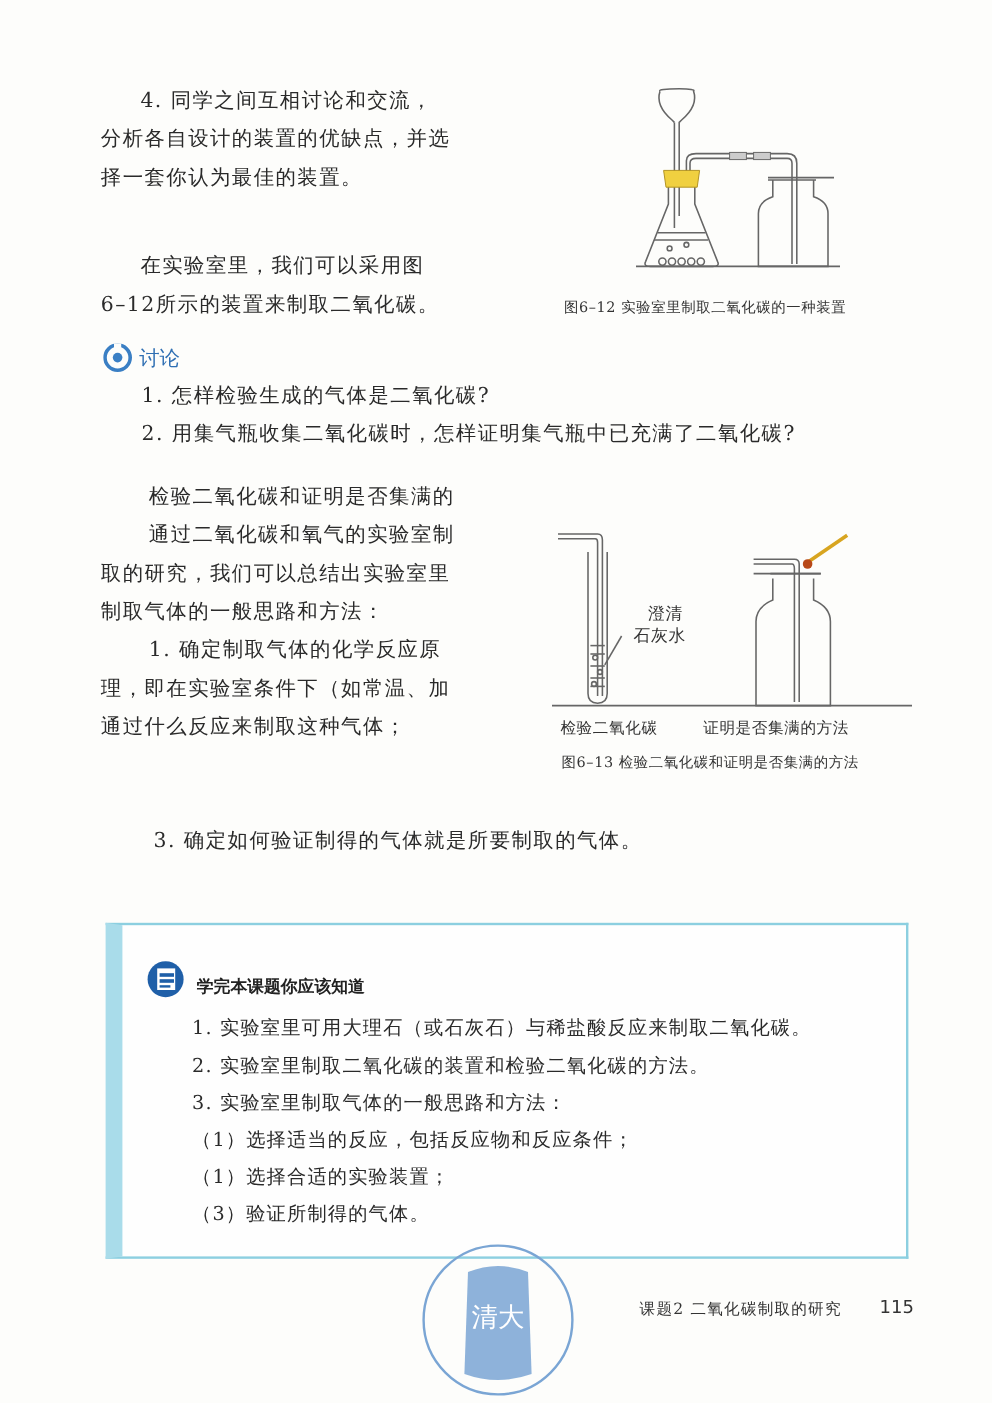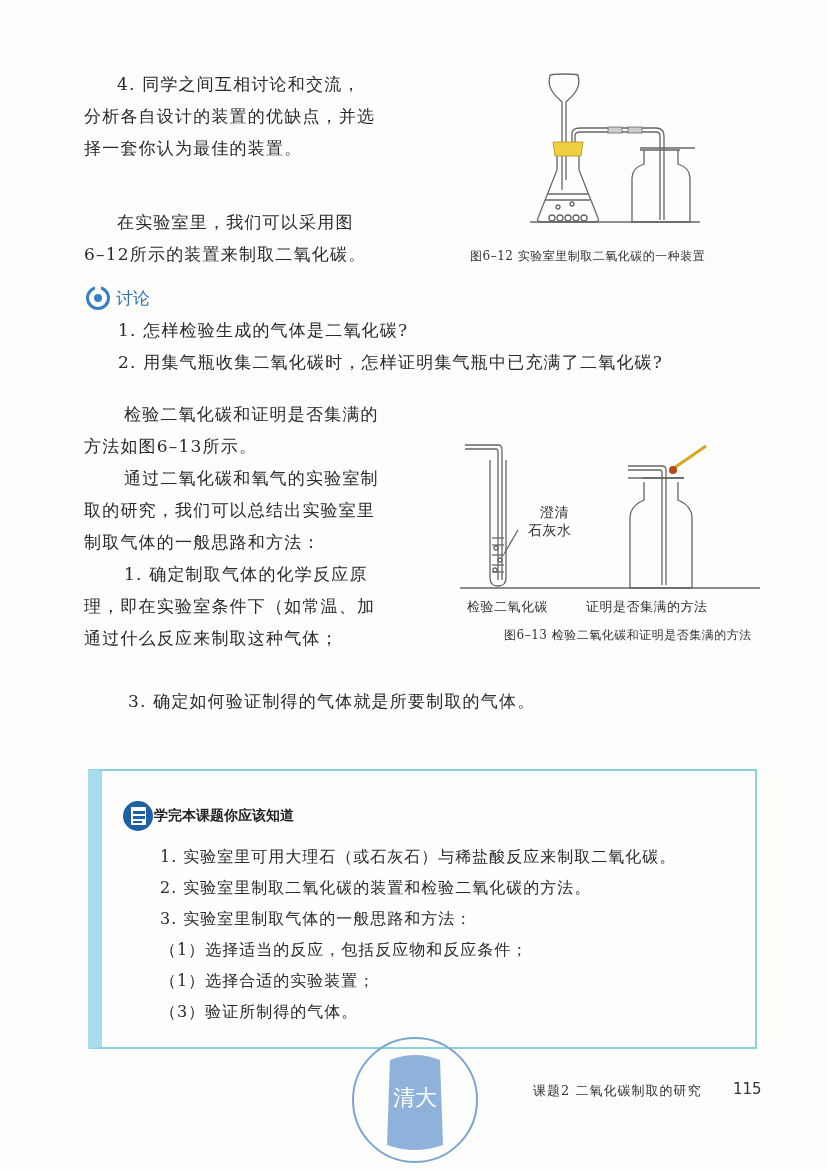--- a/index.html
+++ b/index.html
@@ -71,21 +71,20 @@
   </span>
   <span class="disc-title">讨论</span>
 </div>
 <div class="abs" style="left:118px;top:314px;">
   <p class="p">1. 怎样检验生成的气体是二氧化碳?</p>
   <p class="p">2. 用集气瓶收集二氧化碳时，怎样证明集气瓶中已充满了二氧化碳?</p>
 </div>
 
 <div class="abs" style="left:84px;top:398px;width:350px;">
   <p class="p" style="text-indent:40px;">检验二氧化碳和证明是否集满的</p>
-  <p class="p">方法如图6–13所示。</p>
   <p class="p" style="text-indent:40px;">通过二氧化碳和氧气的实验室制</p>
   <p class="p">取的研究，我们可以总结出实验室里</p>
   <p class="p">制取气体的一般思路和方法：</p>
   <p class="p" style="text-indent:40px;">1. 确定制取气体的化学反应原</p>
   <p class="p">理，即在实验室条件下（如常温、加</p>
   <p class="p">通过什么反应来制取这种气体；</p>
 </div>
 <div class="abs" style="left:128px;top:685px;">
   <p class="p">3.  确定如何验证制得的气体就是所要制取的气体。</p>
 </div>
@@ -117,24 +116,24 @@
     <line x1="214" y1="28" x2="246" y2="6" stroke="#d8a520" stroke-width="3"></line>
     <circle cx="213" cy="30" r="4" fill="#b84818"></circle>
   </svg>
 </div>
 <div class="abs cap" style="left:528px;top:503px;font-size:14px;line-height:18px;">
   <div style="padding-left:12px;">澄清</div>
   <div>石灰水</div>
 </div>
 <div class="abs cap" style="left:467px;top:598px;font-size:13px;">检验二氧化碳</div>
 <div class="abs cap" style="left:586px;top:598px;font-size:13px;">证明是否集满的方法</div>
-<div class="abs cap" style="left:468px;top:627px;margin-left:36px;">图6–13  检验二氧化碳和证明是否集满的方法</div>
+<div class="abs cap" style="left:468px;top:627px;">图6–13  检验二氧化碳和证明是否集满的方法</div>
 
 <div class="abs box"></div>
-<div class="abs" style="left:122px;top:800px;display:flex;align-items:center;gap:0;">
+<div class="abs" style="left:122px;top:800px;display:flex;align-items:flex-end;gap:10px;">
   <span style="display:inline-block;width:32px;height:32px;">
     <svg width="32" height="32" viewBox="0 0 32 32">
         <circle cx="16" cy="16" r="15" fill="#1f5fa8"></circle>
         <rect x="9" y="7" width="15" height="18" fill="#fff"></rect>
         <rect x="11" y="11" width="12" height="3" fill="#1f5fa8"></rect>
         <rect x="11" y="16" width="12" height="3" fill="#1f5fa8"></rect>
         <rect x="11" y="21" width="9" height="2" fill="#1f5fa8"></rect>
       </svg>
   </span>
   <span class="box-title">学完本课题你应该知道</span>

